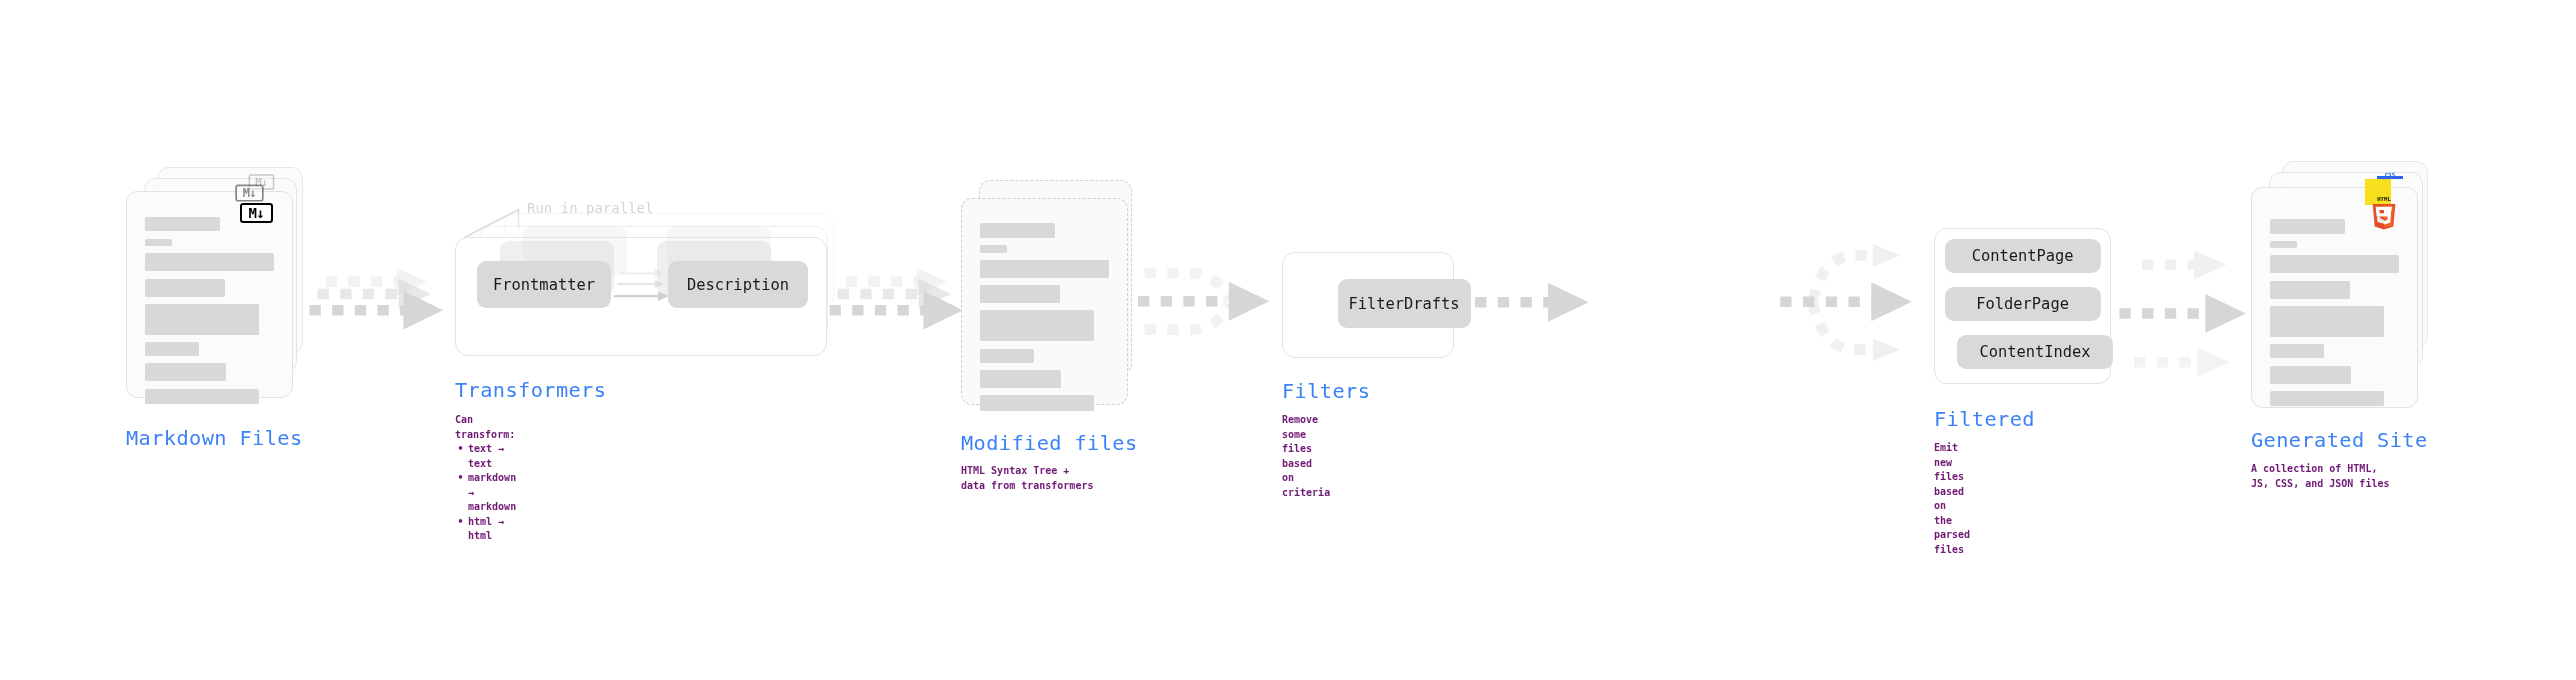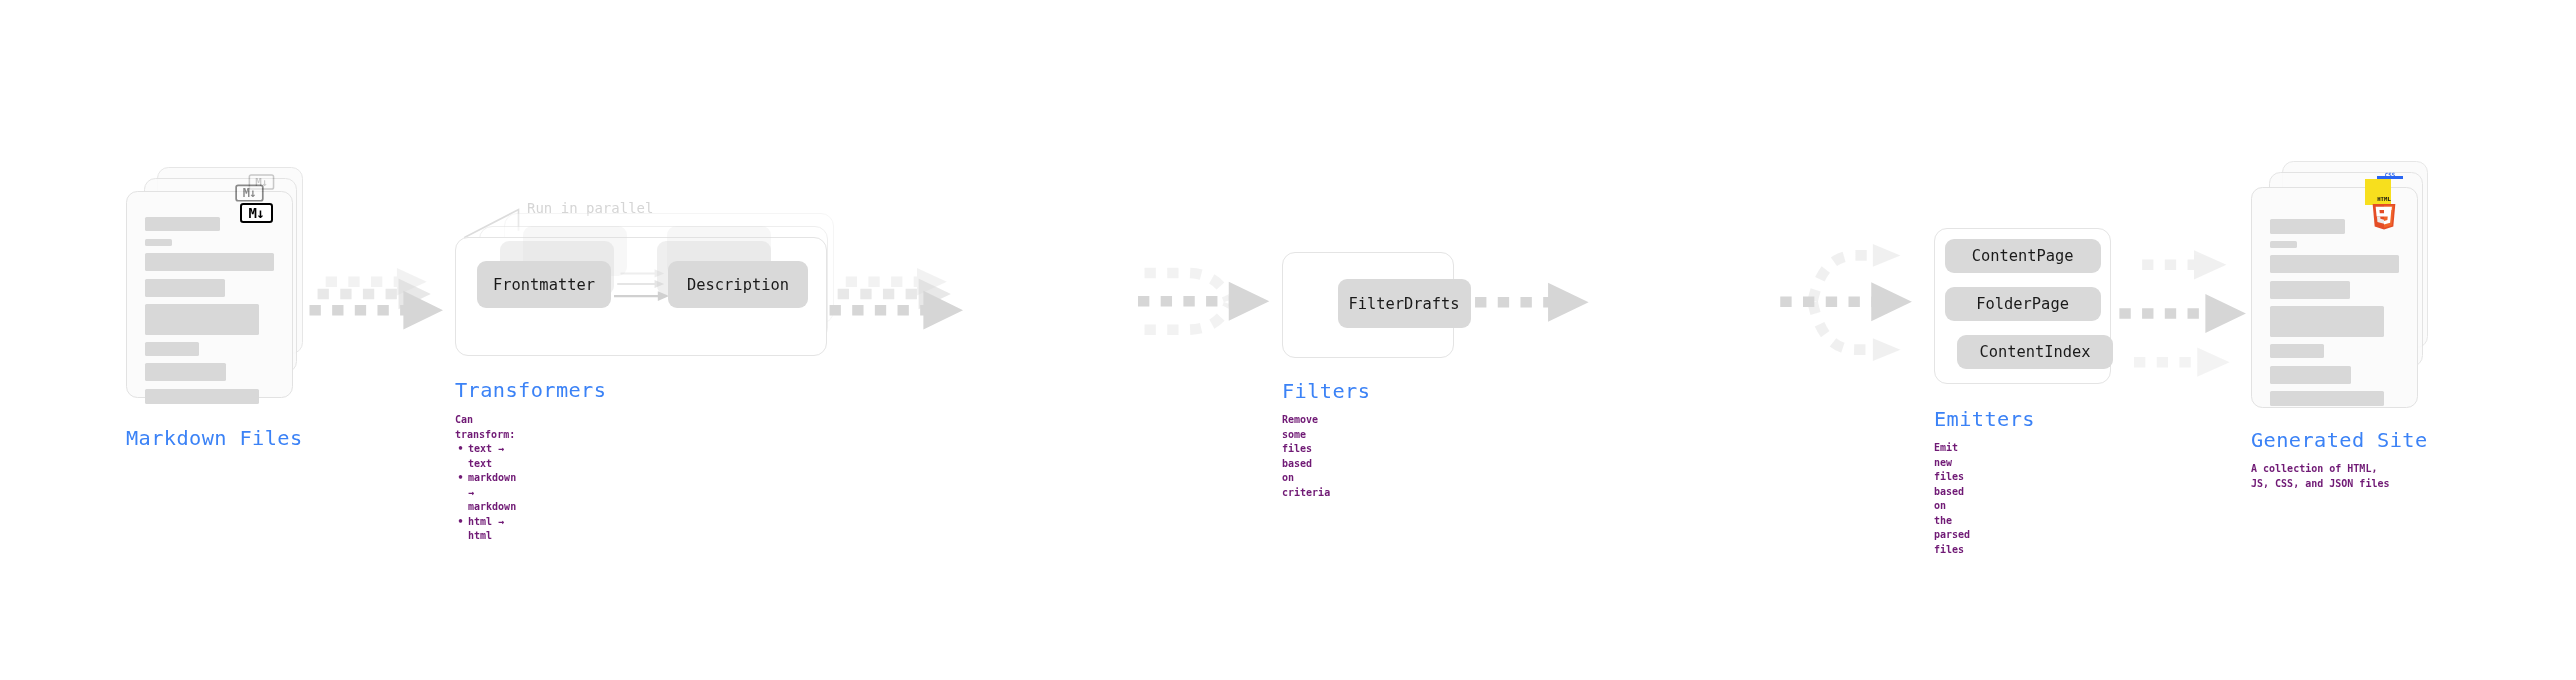--- a/index.html
+++ b/index.html
@@ -238,20 +238,41 @@
     <g opacity="0.55">
       <path class="dash-arrow-body" d="M 10 42 L 112 42"></path>
       <path class="dash-arrow-head" d="M 110 23 L 150 42 L 110 61 Z"></path>
     </g>
     <g opacity="1">
       <path class="dash-arrow-body" d="M 0 62 L 118 62"></path>
       <path class="dash-arrow-head" d="M 116 38 L 165 62 L 116 86 Z"></path>
     </g>
   </svg>
 
+  <div class="node" style="left:961px; top:180px;">
+    <div class="doc-stack" style="width:179px;height:244px;">
+      <div class="doc dashed back1" style="left:18px; top:0px;  width:153px; height:195px;"></div>
+      <div class="doc dashed" style="left:0px;  top:18px; width:167px; height:207px;">
+        <div class="skeleton">
+          <div class="bar" style="width:58%; height:14.6px;"></div>
+          <div class="bar" style="width:21%; height:7.3px;"></div>
+          <div class="bar" style="width:100%; height:18px; margin-top:4.9px;"></div>
+          <div class="bar" style="width:62%;  height:18px;"></div>
+          <div class="bar" style="width:88%;  height:31px;"></div>
+          <div class="bar" style="width:42%;  height:14px;"></div>
+          <div class="bar" style="width:63%;  height:18px;"></div>
+          <div class="bar" style="width:88%;  height:15.4px;"></div>
+        </div>
+      </div>
+    </div>
+
+    <div class="caption-title" style="position:absolute; left:0px; top:252px;">Modified files</div>
+    <div class="caption-sub" style="position:absolute; left:0px; top:284px;">HTML Syntax Tree +
+data from transformers</div>
+  </div>
 
   <svg style="left:1138px; top:258px;" width="154" height="98" viewBox="0 0 190 120">
     <g opacity="0.32">
       <path class="dash-arrow-body" d="M 8 18 L 60 18 Q 100 18 112 52"></path>
     </g>
     <g opacity="0.32">
       <path class="dash-arrow-body" d="M 8 88 L 60 88 Q 100 88 112 56"></path>
     </g>
     <g opacity="1">
       <path class="dash-arrow-body" d="M 0 53 L 118 53"></path>
@@ -289,21 +310,21 @@
     </g>
   </svg>
 
   <div class="node" style="left:1934px; top:228px;">
     <div class="group-box" style="left:0px; top:0px; width:177px; height:156px;"></div>
 
     <div class="pill" style="left:10.6px; top:10.6px; width:156px; height:34px;">ContentPage</div>
     <div class="pill" style="left:10.6px; top:59px; width:156px; height:34px;">FolderPage</div>
     <div class="pill" style="left:23px; top:107px; width:156px; height:34px;">ContentIndex</div>
 
-    <div class="caption-title" style="position:absolute; left:0px; top:180px;">Emitters</div>
+    <div class="caption-title" style="position:absolute; left:0px; top:180px;">Filtered</div>
     <div class="caption-sub" style="position:absolute; left:0px; top:213px;">Emit new files based on
 the parsed files</div>
   </div>
 
   <svg style="left:2119px; top:234px;" width="163" height="146" viewBox="0 0 200 180">
     <g opacity="0.35">
       <path class="dash-arrow-body" d="M 28 38 L 96 38"></path>
       <path class="dash-arrow-head" d="M 92 20 L 132 38 L 92 56 Z"></path>
     </g>
     <g opacity="1">

